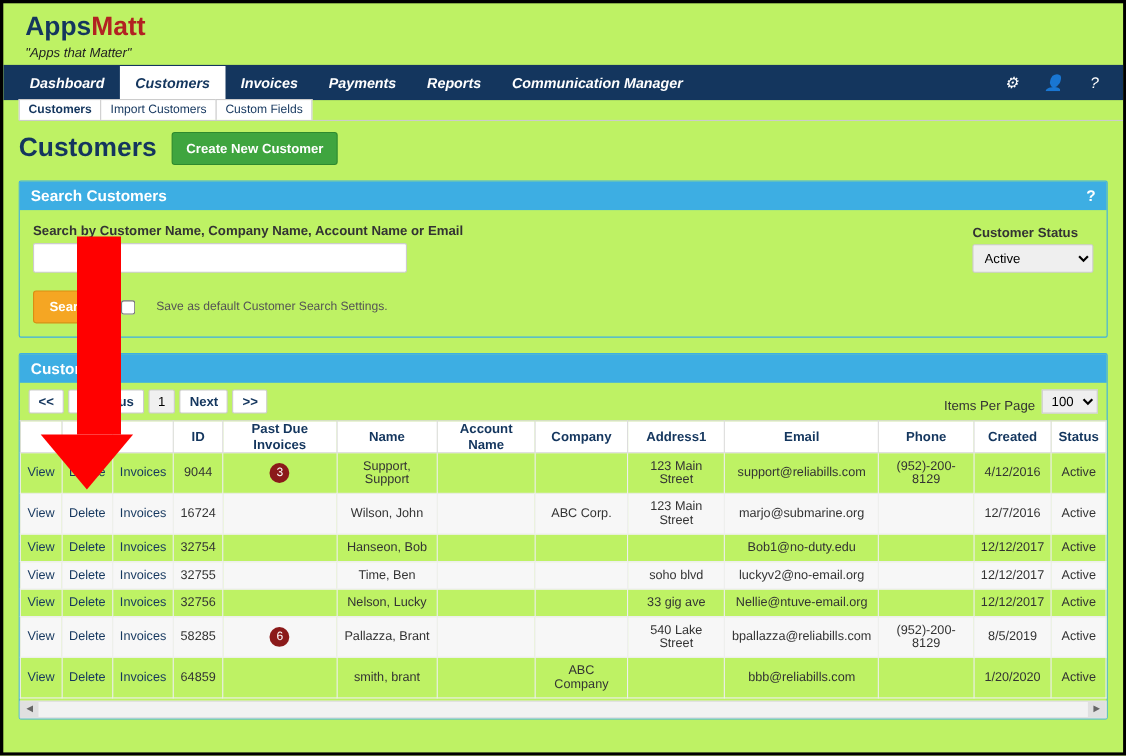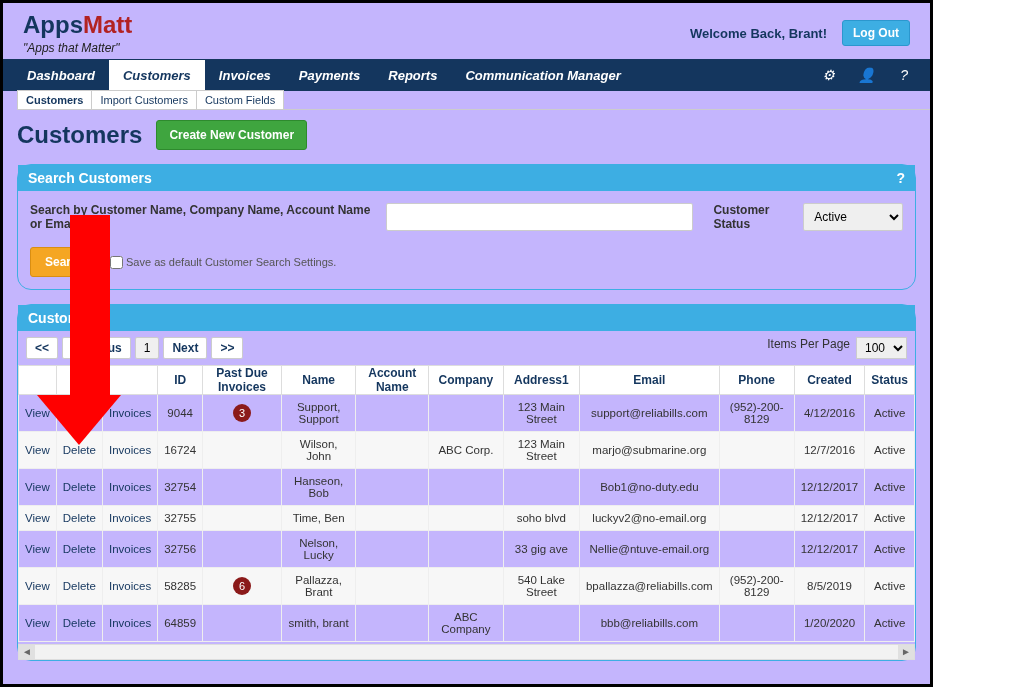--- a/index.html
+++ b/index.html
@@ -1,17 +1,17 @@
 <!DOCTYPE html>
 <html><head>
 <meta charset="utf-8">
 <style>
   * { box-sizing: border-box; margin: 0; padding: 0; }
   body { font-family: Verdana, Arial, sans-serif; font-size: 12px; background: #fff; }
-  .frame { width: 933px; height: 687px; border: 3px solid #000; margin: 0; position: relative; overflow: hidden; background: #c4b5fd; }
+  .frame { width: 1024px; height: 687px; border: 3px solid #000; margin: 0; position: relative; overflow: hidden; background: #bef264; }
   
   
   .header { display: flex; align-items: center; justify-content: space-between; padding: 8px 20px 4px; }
   .logo-block { display: flex; flex-direction: column; }
   .logo-text { font-size: 24px; font-weight: bold; }
   .logo-apps { color: #14365e; }
   .logo-matt { color: #b22222; }
   .tagline { font-style: italic; font-size: 12px; color: #222; margin-top: 2px; }
   .header-right { display: flex; align-items: center; gap: 15px; }
   .welcome { color: #14365e; font-weight: bold; font-size: 13px; }
@@ -29,40 +29,40 @@
   .subtab { border: 1px solid #ccc; padding: 3px 8px; font-size: 11px; color: #14365e; cursor: pointer; background: #fff; border-bottom: none; margin-right: -1px; }
   .subtab.active { font-weight: bold; }
 
   
   .page-body { padding: 10px 14px; }
   .page-title-row { display: flex; align-items: center; gap: 14px; margin-bottom: 14px; }
   .page-title { color: #14365e; font-size: 24px; font-weight: bold; }
   .create-btn { background: #3fa53f; color: #fff; border: 1px solid #2e8a2e; padding: 7px 12px; border-radius: 3px; font-weight: bold; cursor: pointer; font-size: 12px;}
 
   
-  .panel { border: 1px solid #3daee3; border-radius: 14px; margin-bottom: 14px; }
+  .panel { border: 1px solid #3daee3; border-radius: 2px; margin-bottom: 14px; }
   .panel-header { background: #3daee3; color: #fff; padding: 5px 10px; font-weight: bold; font-size: 14px; display: flex; justify-content: space-between; align-items: center;}
   .panel-help { cursor: pointer; font-weight: bold; }
   .panel-body { padding: 12px; }
 
   .search-row { display: flex; justify-content: space-between; align-items: flex-end; gap: 20px; }
-  .field-group { display: flex; flex-direction: row; gap: 4px; }
+  .field-group { display: flex; flex-direction: column; gap: 4px; }
   .field-label { font-weight: bold; color: #333; font-size: 12px; }
   .search-input { width: 340px; padding: 5px; border: 1px solid #ccc; border-radius: 2px; }
   .status-select { padding: 4px 6px; border: 1px solid #ccc; border-radius: 2px; font-size: 12px; width: 110px;}
   .button-row { margin-top: 16px; display: flex; align-items: center; gap: 10px;}
   .search-btn { background: #f5a623; color: #fff; border: 1px solid #d98e12; padding: 7px 14px; border-radius: 3px; font-weight: bold; cursor: pointer; font-size: 12px;}
-  .save-label { font-size: 11px; color: #555; display: flex; align-items: center; gap: 3px;}
+  .save-label { font-size: 11px; color: #555; display: flex; align-items: center; gap: 19px;}
 
   
   .pager-row { display: flex; align-items: center; padding: 6px 8px; justify-content: space-between;}
   .pager-left { display: flex; gap: 4px; align-items: center;}
   .pager-btn { border: 1px solid #ccc; padding: 3px 8px; background: #fff; color: #14365e; font-weight: bold; cursor: pointer; font-size: 12px; border-radius:2px;}
   .pager-page { border: 1px solid #ccc; padding: 3px 8px; background: #f0f0f0; font-size: 12px; border-radius:2px;}
-  .pager-right { display:flex; align-items:flex-start; gap:6px; font-size:12px; color:#333;}
+  .pager-right { display:flex; align-items:flex-end; gap:6px; font-size:12px; color:#333;}
   .items-select { border:1px solid #ccc; padding:2px 4px; font-size:12px;}
 
   table.customers { width: 100%; border-collapse: collapse; }
   table.customers th { background: #fff; border: 1px solid #ddd; padding: 0 6px; color: #14365e; font-weight: bold; cursor: pointer; font-size: 12px; text-align: center;}
   table.customers td { border: 1px solid #eee; padding: 6px 6px; font-size: 11.5px; text-align: center; color: #333; vertical-align: middle;}
   table.customers tr:nth-child(even) td { background: #f7f7f7; }
   .link { color: #14365e; cursor: pointer; }
   .link-cell { font-weight: normal; }
   .badge { display: inline-block; background: #8b1a1a; color: #fff; border-radius: 50%; width: 18px; height: 18px; line-height: 18px; text-align: center; font-size: 11px;}
 
@@ -79,24 +79,20 @@
 <body>
 
 <div class="frame">
 
   <div class="header">
     <div class="logo-block">
       <div class="logo-text">
         <span class="logo-apps">Apps</span><span class="logo-matt">Matt</span>
       </div>
       <div class="tagline">"Apps that Matter"</div>
-    </div>
-    <div class="header-right">
-      <span class="welcome">Welcome Back, Brant!</span>
-      <button class="logout-btn">Log Out</button>
     </div>
   </div>
 
   <div class="nav">
     <div class="nav-tab">Dashboard</div>
     <div class="nav-tab active">Customers</div>
     <div class="nav-tab">Invoices</div>
     <div class="nav-tab">Payments</div>
     <div class="nav-tab">Reports</div>
     <div class="nav-tab">Communication Manager</div>

